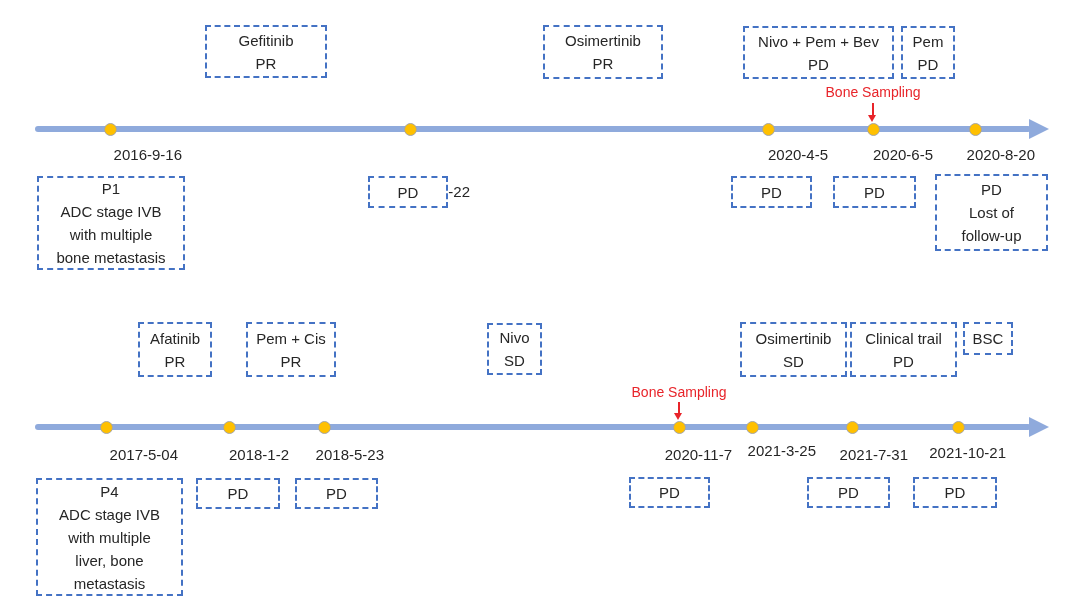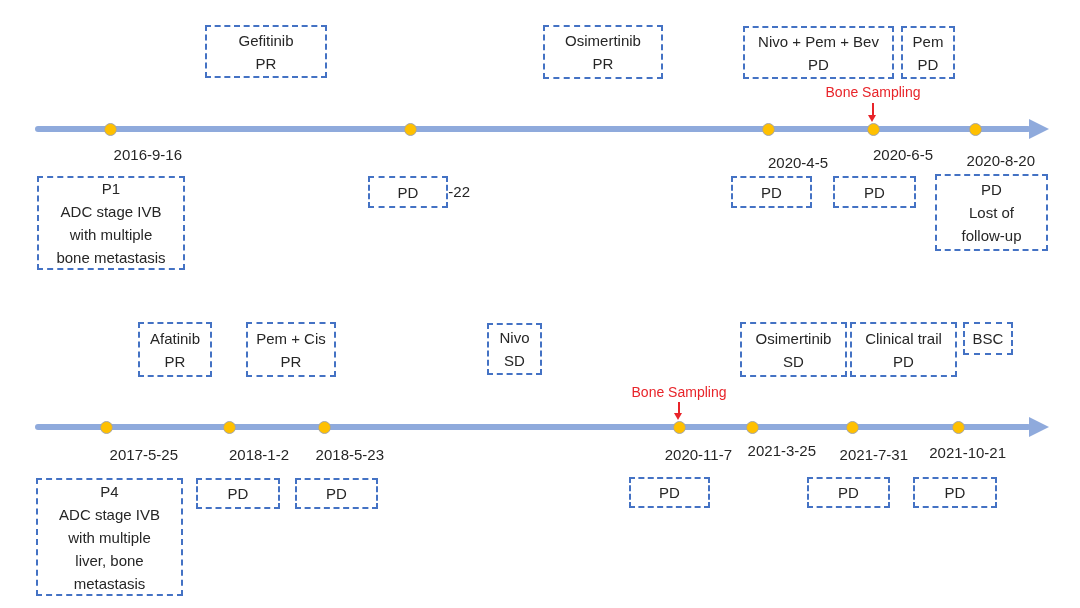--- a/index.html
+++ b/index.html
@@ -63,31 +63,31 @@
         <div class="box-line">ADC stage IVB</div>
         <div class="box-line">with multiple</div>
         <div class="box-line">bone metastasis</div>
       </div>
       <div class="dot" style="left: 404px; top: 123px;"></div>
       <div class="date" style="left: 350px; top: 146px; margin-top: 37px;">2018-6-22</div>
       <div class="dash-box" style="left: 368px; top: 176px; width: 80px; height: 32px;">
         <div class="box-line">PD</div>
       </div>
       <div class="dot" style="left: 762px; top: 123px;"></div>
-      <div class="date" style="left: 708px; top: 146px; margin-top: 8px;">2020-4-5</div>
+      <div class="date" style="left: 708px; top: 146px;">2020-4-5</div>
       <div class="dash-box" style="left: 731px; top: 176px; width: 81px; height: 32px;">
         <div class="box-line">PD</div>
       </div>
       <div class="dot" style="left: 867px; top: 123px;"></div>
       <div class="date" style="left: 813px; top: 146px;">2020-6-5</div>
       <div class="dash-box" style="left: 833px; top: 176px; width: 83px; height: 32px;">
         <div class="box-line">PD</div>
       </div>
       <div class="dot" style="left: 969px; top: 123px;"></div>
-      <div class="date" style="left: 915px; top: 152px;">2020-8-20</div>
+      <div class="date" style="left: 915px; top: 146px;">2020-8-20</div>
       <div class="dash-box" style="left: 935px; top: 174px; width: 113px; height: 77px;">
         <div class="box-line">PD</div>
         <div class="box-line">Lost of</div>
         <div class="box-line">follow-up</div>
       </div>
     </section>
   <section class="timeline">
       <div class="axis" style="left: 35px; top: 424px; width: 996px;"></div>
       <div class="arrowhead" style="left: 1029px; top: 417px;"></div>
       <div class="anno-label" style="left: 599px; top: 384px;">Bone Sampling</div>
@@ -110,21 +110,21 @@
         <div class="box-line">SD</div>
       </div>
       <div class="dash-box" style="left: 850px; top: 322px; width: 107px; height: 55px;">
         <div class="box-line">Clinical trail</div>
         <div class="box-line">PD</div>
       </div>
       <div class="dash-box" style="left: 963px; top: 322px; width: 50px; height: 33px;">
         <div class="box-line">BSC</div>
       </div>
       <div class="dot" style="left: 100px; top: 421px;"></div>
-      <div class="date" style="left: 58px; top: 446px;">2017-5-25</div>
+      <div class="date" style="left: 58px; top: 446px;">2017-5-04</div>
       <div class="dash-box" style="left: 36px; top: 478px; width: 147px; height: 118px;">
         <div class="box-line">P4</div>
         <div class="box-line">ADC stage IVB</div>
         <div class="box-line">with multiple</div>
         <div class="box-line">liver, bone</div>
         <div class="box-line">metastasis</div>
       </div>
       <div class="dot" style="left: 223px; top: 421px;"></div>
       <div class="date" style="left: 169px; top: 446px;">2018-1-2</div>
       <div class="dash-box" style="left: 196px; top: 478px; width: 84px; height: 31px;">

